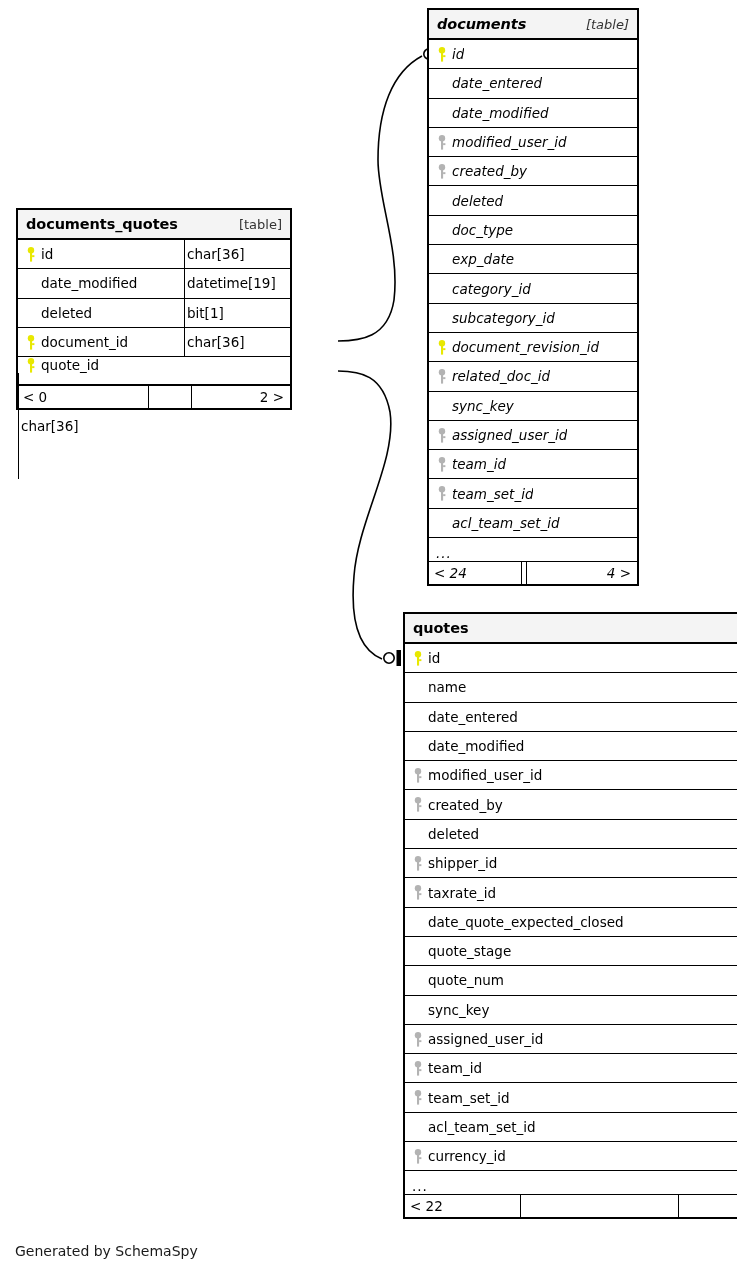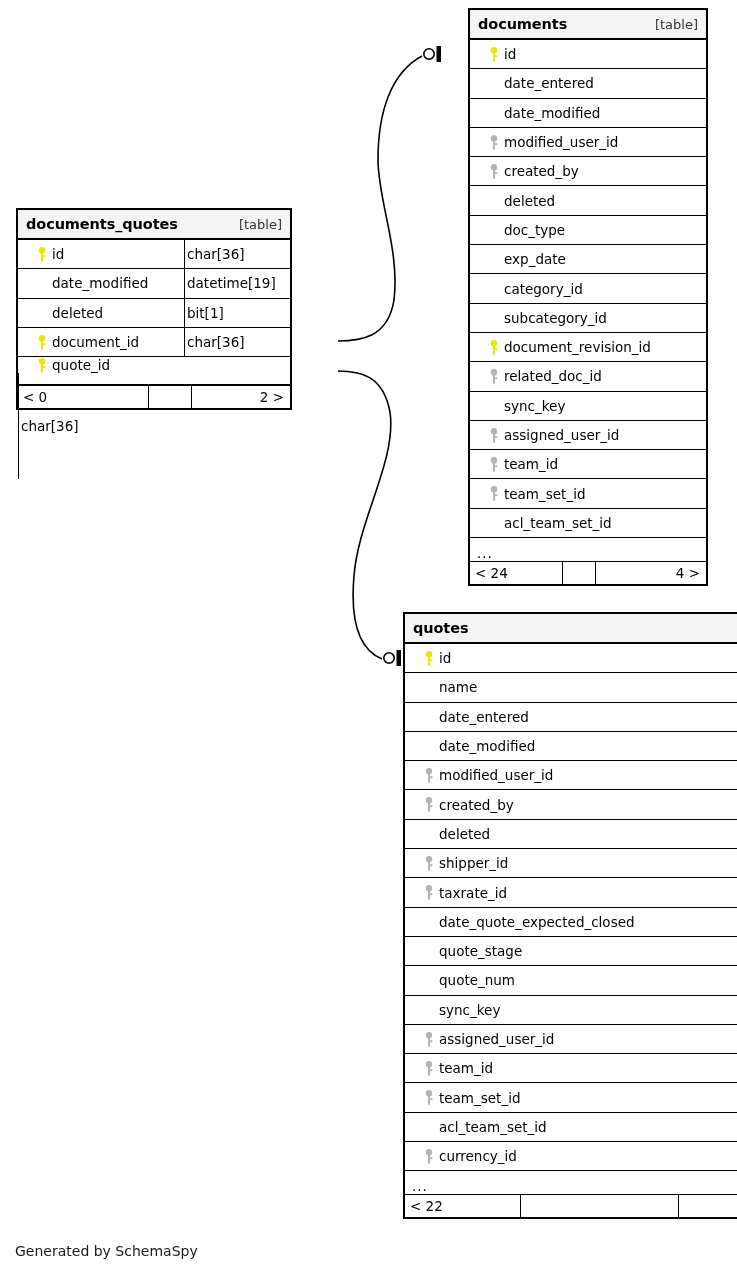--- a/index.html
+++ b/index.html
@@ -68,21 +68,21 @@
     height: 29.3px;
     background: #ffffff;
   }
   .col-row:last-of-type { }
 
   .col-name-cell {
     display: flex;
     align-items: center;
     flex: 1 1 auto;
     min-width: 0;
-    padding-left: 16px;
+    padding-left: 5px;
     box-sizing: border-box;
   }
   .col-type-cell {
     display: flex;
     align-items: center;
     box-sizing: border-box;
     border-left: 1.5px solid #000000;
     padding-left: 2px;
     width: 106px;
     flex: 0 0 106px;
@@ -243,21 +243,21 @@
           <div class="col-type-cell">char[36]</div>
         </div>
       </div>
     <div class="footer-row">
       <div class="footer-cell footer-left" style="flex: 0 0 130px;">&lt; 0</div>
       <div class="footer-cell footer-mid"></div>
       <div class="footer-cell footer-right" style="flex: 0 0 98px;">2 &gt;</div>
     </div>
   </div>
 
-  <div class="table-box" id="tbl-documents" style="left:468px; top:8px; width:240px;">
+  <div class="table-box" id="tbl-documents" style="left:427px; top:8px; width:212px;font-style:italic;">
     <div class="tbl-header">
       <span class="tbl-name">documents</span>
       <span class="tbl-kind">[table]</span>
     </div>
     <div class="col-list">
         <div class="col-row">
           <div class="col-name-cell">
             <span class="key-slot">
               <svg width="9" height="15" viewBox="0 0 9 15" aria-hidden="true">
                 <circle cx="4" cy="3.2" r="3.2" fill="#e8e800"></circle>

